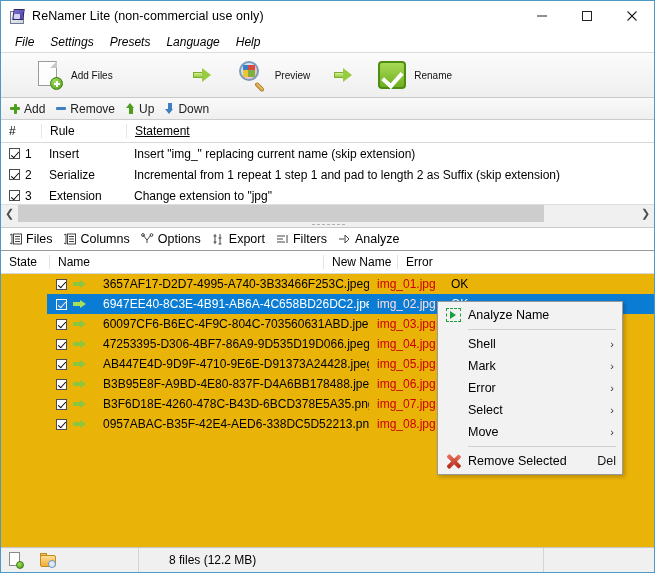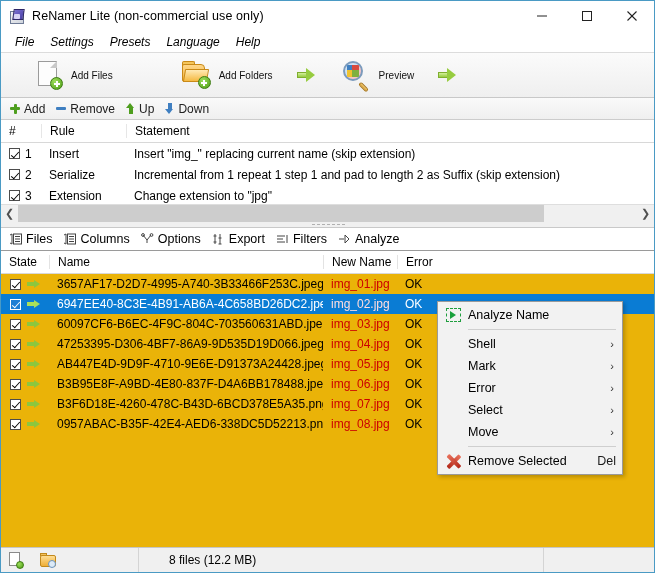--- a/index.html
+++ b/index.html
@@ -243,21 +243,21 @@
     display: flex; flex-direction: column;
   }
   .rules-head {
     height: 20px; display: flex; align-items: center;
     border-bottom: 1px solid #e6e6e6;
     font-size: 12px; color: #000;
   }
   .rh-cell { padding-left: 8px; box-sizing: border-box; }
   .rh-num  { width: 40px; }
   .rh-rule { width: 85px; border-left: 1px solid #e6e6e6; }
-  .rh-stat { flex: 1; border-left: 1px solid #e6e6e6; }
+  .rh-stat { flex: 1; border-left: 1px solid #e6e6e6; text-decoration: underline; }
   .rules-body { flex: 1; }
   .rule-row {
     height: 21px; display: flex; align-items: center;
     font-size: 12px; color: #000;
   }
   .rr-num {
     width: 40px; display: flex; align-items: center; gap: 5px;
     padding-left: 8px; box-sizing: border-box;
   }
   .rr-rule { width: 85px; padding-left: 8px; box-sizing: border-box; }
@@ -338,20 +338,21 @@
   .fh-state { width: 48px; }
   .fh-name  { width: 274px; border-left: 1px solid #e3e3e3; }
   .fh-new   { width: 74px;  border-left: 1px solid #e3e3e3; }
   .fh-err   { width: 46px;  border-left: 1px solid #e3e3e3; }
   .fh-rest  { flex: 1;      border-left: 1px solid #e3e3e3; }
 
   .fl-body { flex: 1; }
   .frow {
     height: 20px; display: flex; align-items: center;
     font-size: 12px;
+    margin-left: 46px;
   }
   .frow.sel { background: #0a7cd4; color: #fff; }
   .fc { box-sizing: border-box; white-space: nowrap; overflow: hidden; }
   .fc-state {
     width: 48px; display: flex; align-items: center; gap: 6px; padding-left: 9px;
   }
   .fc-name { width: 274px; padding-left: 8px; color: #000; }
   .frow.sel .fc-name { color: #fff; }
   .fc-new  { width: 74px; padding-left: 8px; color: #cc0000; }
   .frow.sel .fc-new { color: #ffdede; }
@@ -520,29 +521,20 @@
       <div class="ic-file">
         <div class="page"></div>
           <div class="fold"></div>
           <div class="badge-plus"></div>
       </div>
       <span class="tb-label">Add Files</span>
     </div>
 
     <div class="tb-sep"></div>
 
-    <div class="tb-btn">
-      <div class="ic-folder">
-        <div class="tab"></div>
-          <div class="back"></div>
-          <div class="front"></div>
-          <div class="badge-plus"></div>
-      </div>
-      <span class="tb-label">Add Folders</span>
-    </div>
 
     <div class="tb-sep">
       <div class="ic-arrow">
         <div class="shaft"></div>
           <div class="head"></div>
       </div>
     </div>
 
     <div class="tb-btn">
       <div class="ic-prev">
@@ -557,20 +549,24 @@
       <span class="tb-label">Preview</span>
     </div>
 
     <div class="tb-sep">
       <div class="ic-arrow">
         <div class="shaft"></div>
           <div class="head"></div>
       </div>
     </div>
 
+    <div class="tb-btn">
+      <div class="ic-check"></div>
+      <span class="tb-label">Rename</span>
+    </div>
   </div>
 
   <div class="rules-bar">
     <div class="rb-btn">
       <span class="mini-plus"></span>
       <span>Add</span>
     </div>
     <div class="rb-btn">
       <span class="mini-minus"></span>
       <span>Remove</span>

